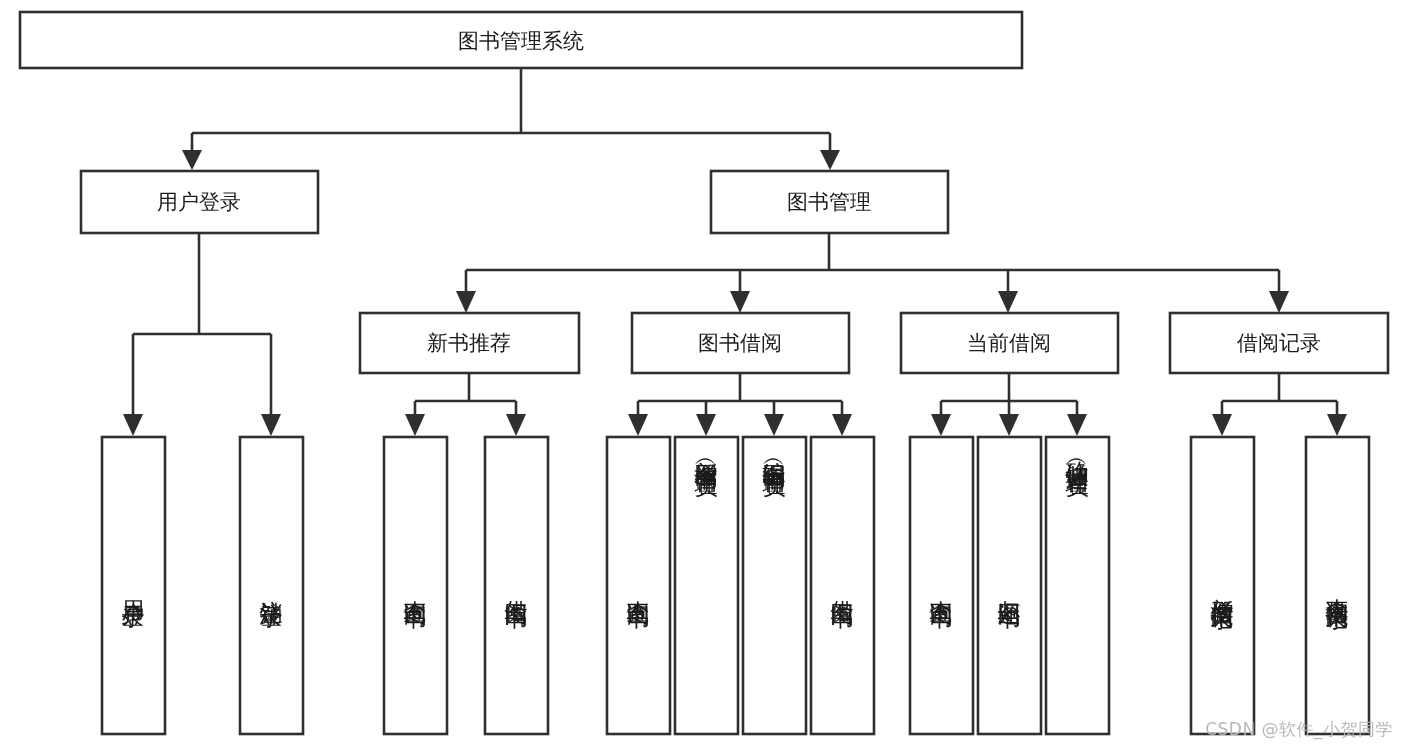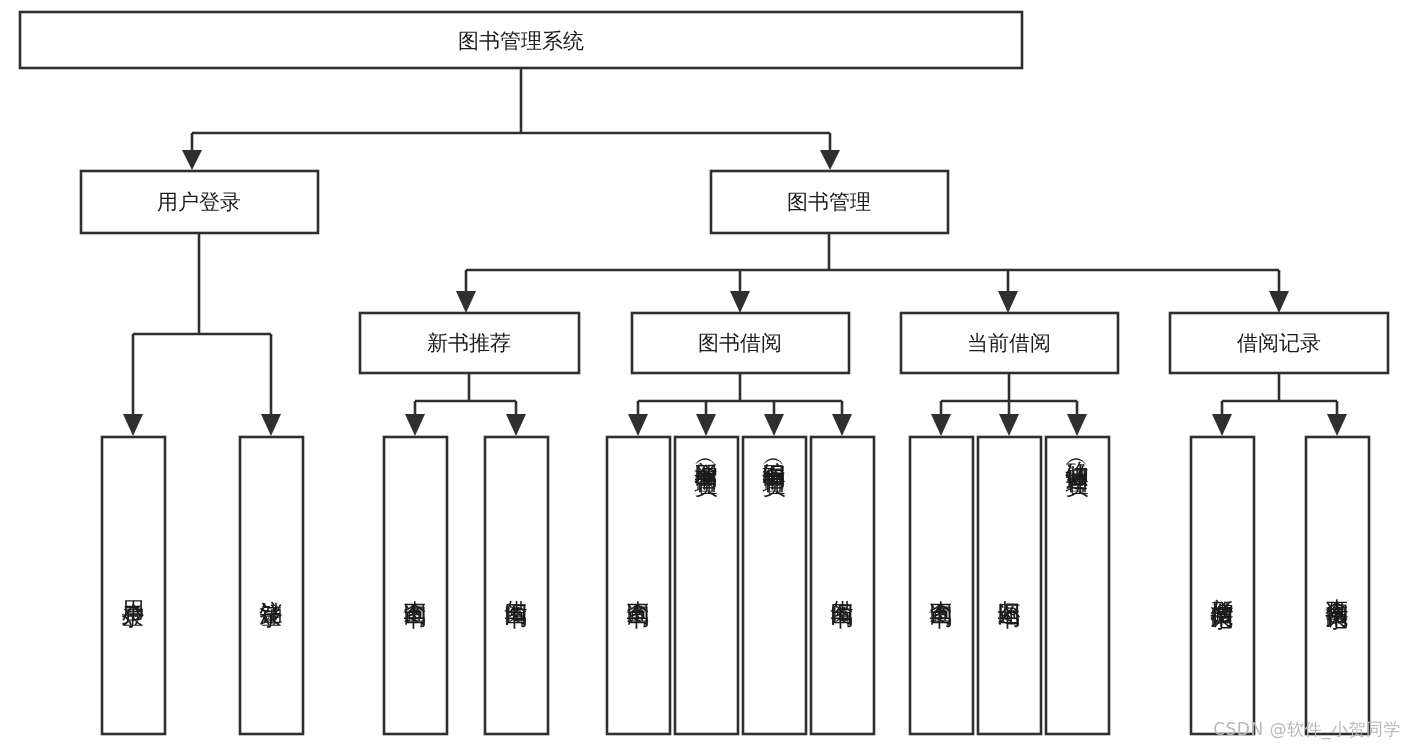--- a/index.html
+++ b/index.html
@@ -64,21 +64,21 @@
     text-orientation: upright;
     font-family: "DejaVu Sans", "Liberation Sans", sans-serif;
     font-size: 23px;
     line-height: 1.22;
     letter-spacing: 2px;
     color: #1b1b1b;
     white-space: nowrap;
   }
   .watermark {
     position: absolute;
-    right: 4px;
+    right: 12px;
     bottom: 6px;
     font-family: "DejaVu Sans", "Liberation Sans", sans-serif;
     font-size: 17px;
     color: #b9b9b9;
     letter-spacing: 0.5px;
     white-space: nowrap;
   }
 </style>
 </head>
 <body>

